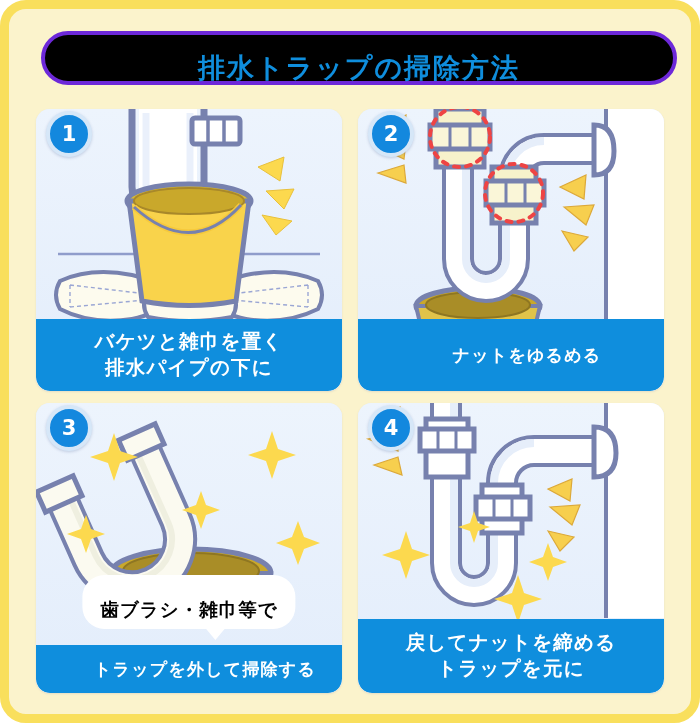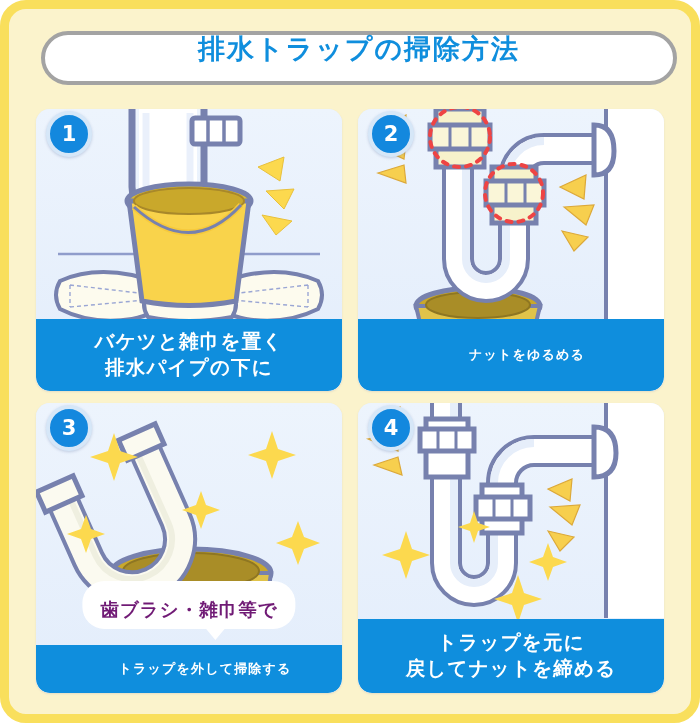--- a/index.html
+++ b/index.html
@@ -26,25 +26,25 @@
   .title-wrap {
     position: absolute;
     left: 32px;
     top: 22px;
     width: 636px;
     height: 54px;
   }
   .title-pill {
     width: 100%;
     height: 100%;
-    background: #ffffff;
-    border: 4px solid #a3a3a3;
+    background: #000000;
+    border: 4px solid #6d28d9;
     border-radius: 28px;
     display: flex;
-    align-items: flex-start;
+    align-items: flex-end;
     justify-content: center;
   }
   .title-text {
     color: #0F8EDD;
     font-size: 27px;
     font-weight: bold;
     letter-spacing: 2px;
     line-height: 1;
     white-space: nowrap;
   }
@@ -89,21 +89,21 @@
     flex-direction: column;
     align-items: center;
     justify-content: center;
     text-align: center;
     font-size: 19.5px;
     font-weight: bold;
     letter-spacing: 1.2px;
     line-height: 1.35;
     z-index: 6;
   }
-  .caption.one-line { font-size: 13px; padding-left: 32px; }
+  .caption.one-line { font-size: 17px; padding-left: 32px; }
   .cap-line { display: block; white-space: nowrap; }
 
   
   .badge {
     position: absolute;
     left: 10px;
     top: 2px;
     width: 46px;
     height: 46px;
     border-radius: 50%;
@@ -119,23 +119,23 @@
     box-shadow: 0 1px 3px rgba(90,110,160,.30);
   }
 
   
   .bubble {
     position: absolute;
     left: 50%;
     transform: translateX(-50%);
     bottom: 64px;
     background: #FFFFFF;
-    color: #701a75;
+    color: #000000;
     border-radius: 22px;
-    padding: 16px 18px 7px 18px;
+    padding: 22px 18px 7px 18px;
     font-size: 18.5px;
     font-weight: bold;
     letter-spacing: 1px;
     white-space: nowrap;
     z-index: 9;
     text-align: center;
   }
   .bubble::after {
     content: "";
     position: absolute;
@@ -351,19 +351,19 @@
           <g fill="#FCD94E">
             <path d="M48 128 L54 146 L72 152 L54 158 L48 176 L42 158 L24 152 L42 146 Z"></path>
             <path d="M116 108 L120 120 L132 124 L120 128 L116 140 L112 128 L100 124 L112 120 Z"></path>
             <path d="M190 140 L195 154 L209 159 L195 164 L190 178 L185 164 L171 159 L185 154 Z"></path>
             <path d="M160 172 L166 190 L184 196 L166 202 L160 220 L154 202 L136 196 L154 190 Z"></path>
           </g>
         </svg>
       </div>
       <div class="badge">4</div>
       <div class="caption" style="height:74px">
+        <span class="cap-line">戻してナットを締める</span>
         <span class="cap-line">トラップを元に</span>
-        <span class="cap-line">戻してナットを締める</span>
       </div>
     </div>
 
   </div>
 </div>
 
 </body></html>

